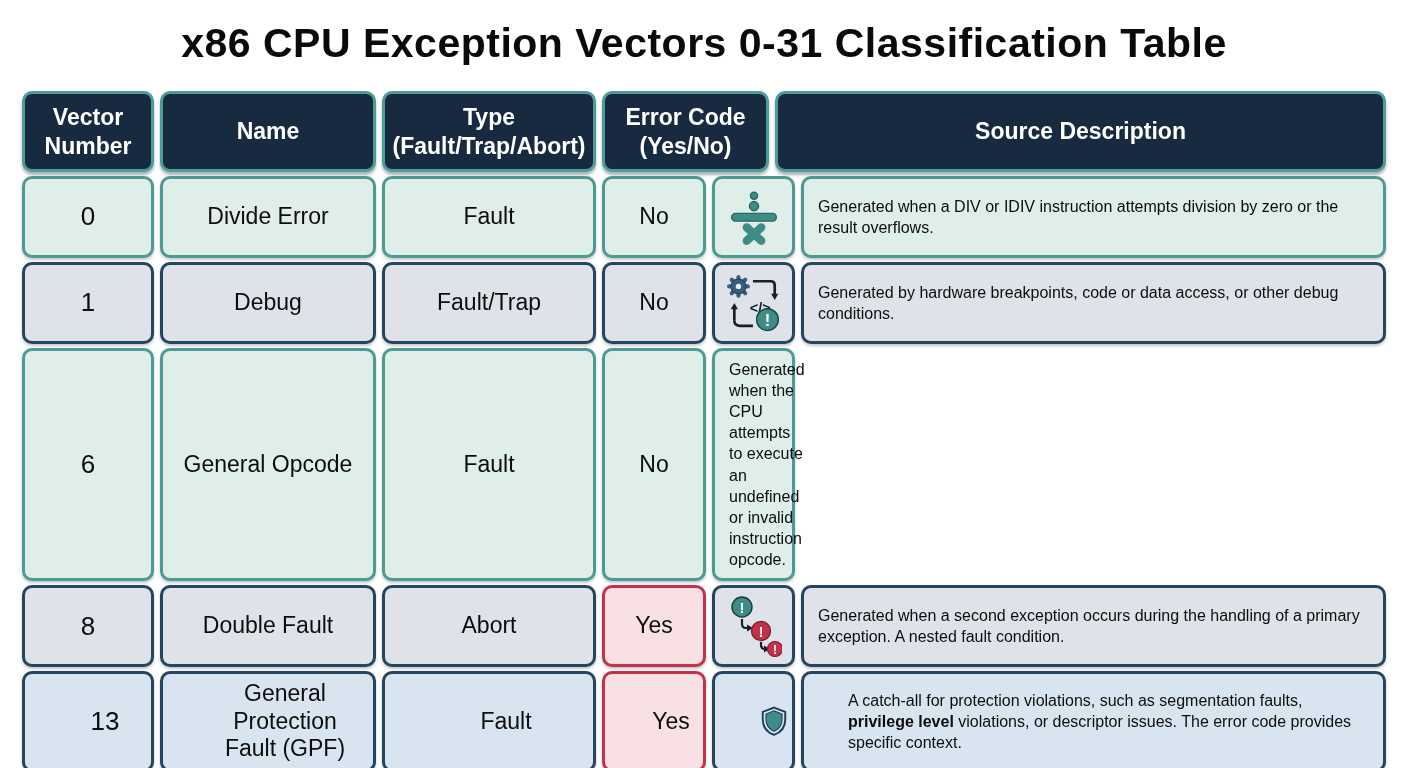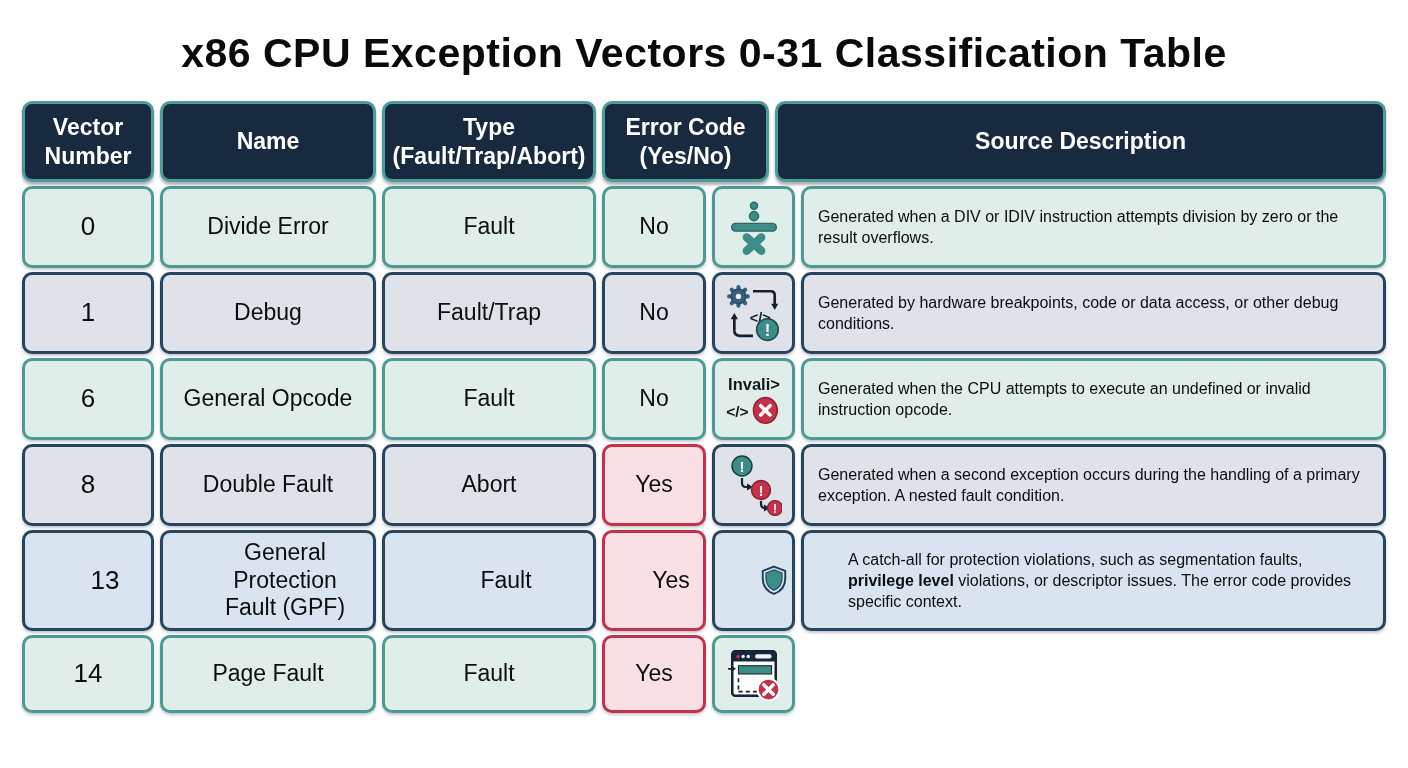--- a/index.html
+++ b/index.html
@@ -2,21 +2,21 @@
 <html><head>
 <meta charset="utf-8">
 <style>
   html,body{margin:0;padding:0;}
   body{
     width:1408px;height:768px;background:#ffffff;
     font-family:"Liberation Sans", sans-serif;color:#0d0d0d;overflow:hidden;
   }
   .title{
     text-align:center;font-size:41px;font-weight:bold;color:#0a0a0a;
-    margin:30px 40px 24px;letter-spacing:.5px;
+    margin:20px 40px 24px;letter-spacing:.5px;
   }
   .table{margin:0 22px;display:flex;flex-direction:column;gap:4px;}
   .hrow{display:grid;grid-template-columns:132px 216px 214px 167px 1fr;gap:6px;}
   .row {display:grid;grid-template-columns:132px 216px 214px 104px 83px 1fr;gap:6px;}
   .hcell{
     background:#172a40;border:3px solid #4d9c95;border-radius:10px;
     color:#fff;font-weight:bold;font-size:23px;line-height:1.22;
     display:flex;flex-direction:column;justify-content:center;align-items:center;
     text-align:center;min-height:71px;padding:2px 6px;
     box-shadow:0 3px 3px rgba(15,35,55,.35);
@@ -112,28 +112,20 @@
         </div>
     <div class="cell desc">
           <span>Generated by hardware breakpoints, code or data access, or other debug conditions.</span>
         </div>
   </div>
       <div class="row mint">
     <div class="cell vector">6</div>
     <div class="cell name">General Opcode</div>
     <div class="cell type">Fault</div>
     <div class="cell error">No</div>
-    <div class="cell icon">
-          <svg width="62" height="58" viewBox="0 0 60 56" xmlns="http://www.w3.org/2000/svg">
-    <text x="30" y="19" text-anchor="middle" font-size="16" font-weight="bold" fill="#10181f" font-family="Liberation Sans, sans-serif">Invali&gt;</text>
-    <text x="14" y="45" text-anchor="middle" font-size="15" font-weight="bold" fill="#10181f" font-family="Liberation Sans, sans-serif">&lt;/&gt;</text>
-    <ellipse cx="41" cy="39" rx="11.5" ry="12.5" fill="#c4314b" stroke="#8e1f35" stroke-width="1.5"></ellipse>
-    <path d="M36.5 34.5 L45.5 43.5 M45.5 34.5 L36.5 43.5" stroke="#ffffff" stroke-width="3.4" stroke-linecap="round"></path>
-  </svg>
-        </div>
     <div class="cell desc">
           <span>Generated when the CPU attempts to execute an undefined or invalid instruction opcode.</span>
         </div>
   </div>
       <div class="row slate">
     <div class="cell vector">8</div>
     <div class="cell name">Double Fault</div>
     <div class="cell type">Abort</div>
     <div class="cell error alert">Yes</div>
     <div class="cell icon">

